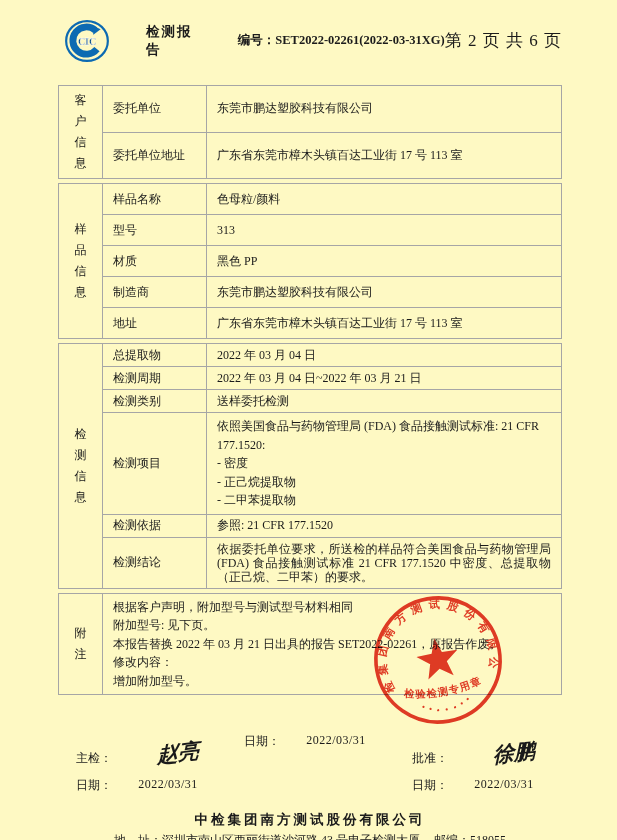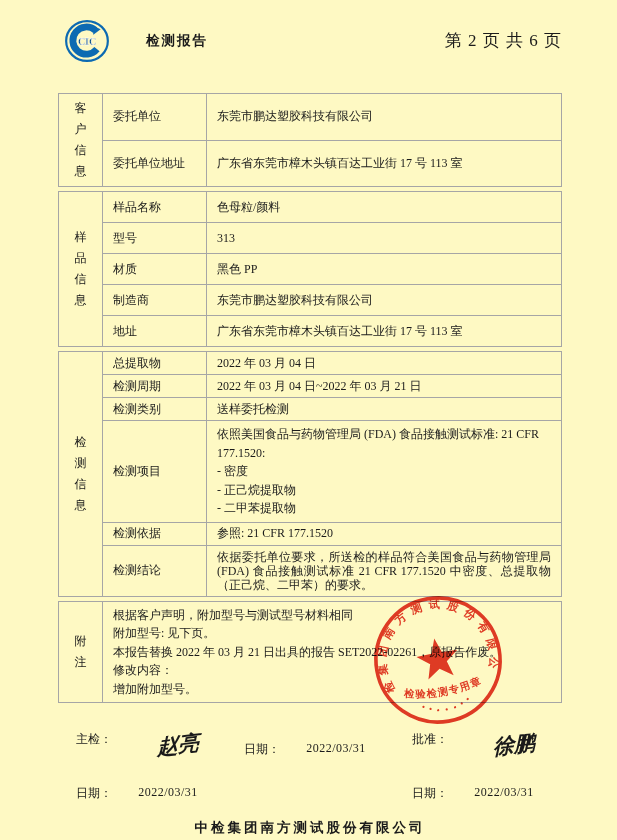--- a/index.html
+++ b/index.html
@@ -10,34 +10,34 @@
 
   
   .hdr { display:flex; align-items:center; height:77px; padding-top:4px; }
   .logo { width:58px; height:48px; flex:0 0 auto; }
   .doc-title { font-size:13.5px; font-weight:bold; letter-spacing:2px; margin-left:30px; }
   .report-no { font-size:12.5px; font-weight:bold; margin-left:42px; white-space:nowrap; }
   .page-info { font-size:17px; font-weight:normal; margin-left:auto; white-space:nowrap; letter-spacing:1px; }
 
   
   table.sec { width:100%; border-collapse:collapse; table-layout:fixed; margin-top:4px; font-size:12px; }
-  table.sec.first { margin-top:16px; }
+  table.sec.first { margin-top:8px; }
   table.sec td { border:1px solid #a6a6a6; vertical-align:middle; padding:4px 10px; }
   td.seclabel { text-align:center; line-height:21px; padding:4px 2px; }
   .s12 td { height:31px; }
   .s3 td.short { height:23px; padding:2px 10px; }
   .mlines div { line-height:18.5px; }
   .concl { line-height:14px; text-align:justify; }
   td.notes-cell { padding:5px 12px; }
   td.notes-cell div { line-height:18.6px; }
 
   
   .sig-block { display:flex; margin-top:28px; }
   .sig-col { flex:1 1 0; }
-  .sig-row { display:flex; align-items:flex-start; height:44px; font-size:12px;gap:20px; }
+  .sig-row { display:flex; align-items:flex-end; height:44px; font-size:12px;gap:20px; }
   .sig-row .lbl { width:52px; flex:0 0 auto; padding-left:18px; white-space:nowrap; }
   .sig-mid { flex:1; display:flex; justify-content:center; align-items:center; }
   .handsig { font-size:21px; font-weight:bold; font-style:italic; transform:rotate(-7deg) skewX(-6deg); color:#1a1a1a; position:relative; z-index:4; white-space:nowrap; }
   .date-row { display:flex; margin-top:10px; font-size:12px; height:18px; }
   .date-row .lbl { width:52px; flex:0 0 auto; padding-left:18px; white-space:nowrap; }
   .date-val { flex:1; text-align:center; letter-spacing:0.5px; }
 
   
   .stamp { position:absolute; left:372px; top:594px; width:132px; height:132px; z-index:3; mix-blend-mode:multiply; opacity:0.92; transform:rotate(-10deg); }
 
@@ -54,20 +54,23 @@
   <div class="content">
 
     <div class="hdr">
       <svg class="logo" viewBox="0 0 64 52">
         <ellipse cx="32" cy="26" rx="23" ry="22" fill="none" stroke="#0c6ab2" stroke-width="2.4"></ellipse>
         <path d="M 41 14 A 15 15 0 1 0 43 35" fill="none" stroke="#0c6ab2" stroke-width="7.5"></path>
         <path d="M 38 9 L 47 13 L 39 19 Z" fill="#0c6ab2"></path>
         <text x="32" y="30" text-anchor="middle" font-size="11" font-weight="bold" font-family="'Liberation Serif',serif" fill="#0c4f8a" stroke="#ffffff" stroke-width="0.4">CIC</text>
       </svg>
       <div class="doc-title">检测报告</div>
+      <div class="report-no">
+        <span>编号：</span><span>SET2022-02261(2022-03-31XG)</span>
+      </div>
       <div class="page-info">第 2 页 共 6 页</div>
     </div>
 
     <table class="sec s12 first">
       <colgroup>
           <col style="width:44px">
           <col style="width:104px">
           <col>
         </colgroup>
       <tbody>

